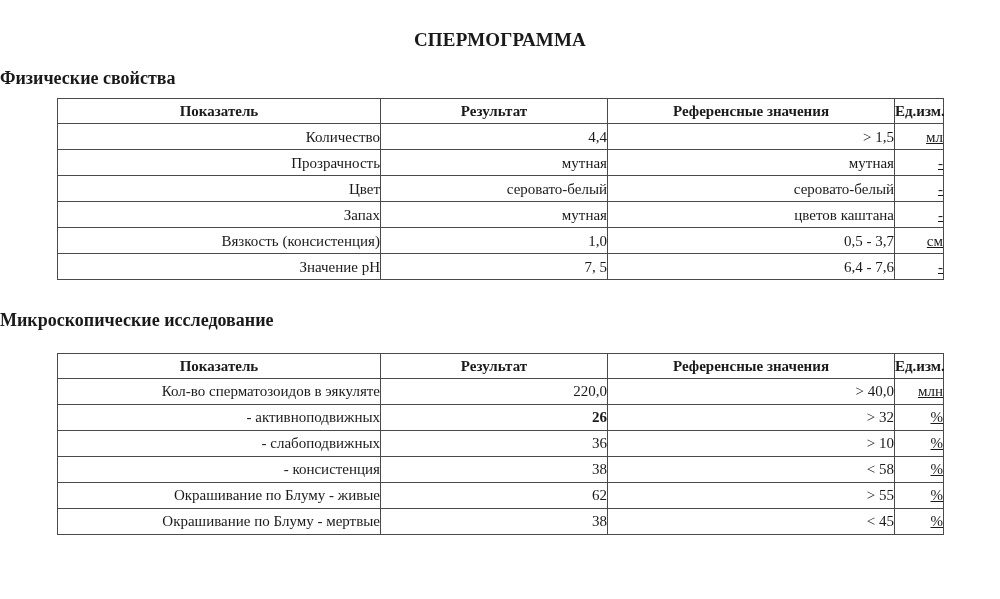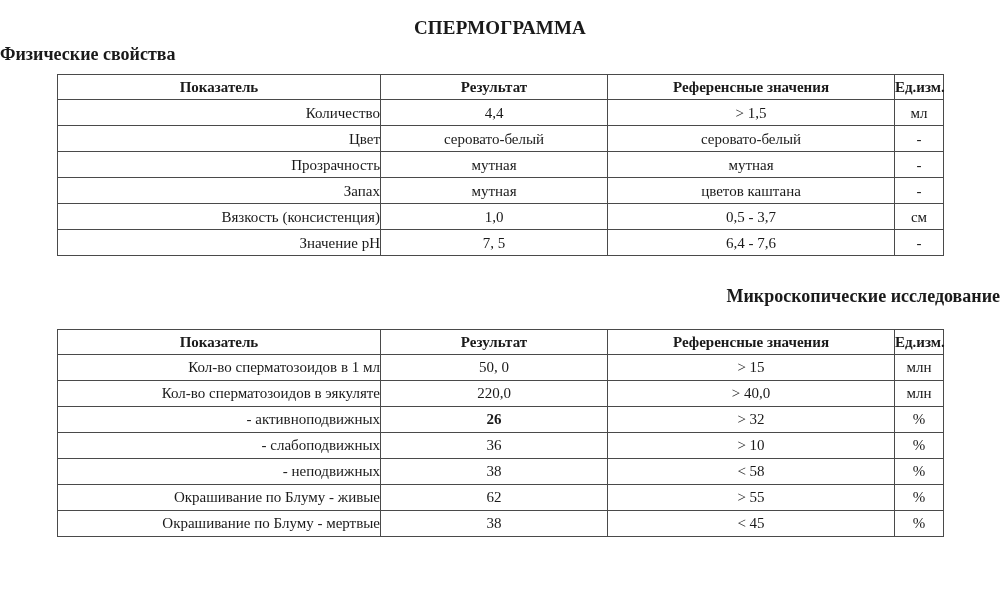--- a/index.html
+++ b/index.html
@@ -20,33 +20,33 @@
     height: 599px;
     box-sizing: border-box;
   }
 
   
   .doc-title {
     text-align: center;
     font-weight: bold;
     font-size: 19px;
     letter-spacing: 0.2px;
-    margin: 0;
+    margin: 12px;
     padding-top: 16px;
     line-height: 1.25;
   }
   .doc-subtitle {
     font-weight: bold;
     font-size: 18px;
     margin: 0;
     padding-top: 3px;
     line-height: 1.25;
   }
   .section-title {
-    text-align: right;
+    text-align: left;
     font-weight: bold;
     font-size: 18px;
     margin: 0;
     line-height: 1.25;
   }
 
   
   .table-wrap {
     width: 886px;
     margin-left: 57px;
@@ -78,24 +78,25 @@
   col.c-param  { width: 323px; }
   col.c-result { width: 227px; }
   col.c-ref    { width: 287px; }
   col.c-unit   { width: 49px; }
 
   td.param {
     text-align: right;
     padding-left: 8px;
   }
   td.result, td.ref, td.unit {
-    text-align: center;
+    text-align: right;
   }
   td.unit {
     font-size: 13px;
+    text-decoration: underline;
   }
   td.result.emph {
     font-weight: bold;
   }
 
   .spacer-1 { height: 21px; }
   .spacer-2 { height: 29px; }
   .spacer-3 { height: 9px; }
 </style>
 </head>
@@ -125,29 +126,29 @@
         </tr>
       </thead>
       <tbody id="table1-body">
           <tr>
             <td class="param">Количество</td>
             <td class="result">4,4</td>
             <td class="ref">&gt; 1,5</td>
             <td class="unit">мл</td>
           </tr>
           <tr>
+            <td class="param">Прозрачность</td>
+            <td class="result">мутная</td>
+            <td class="ref">мутная</td>
+            <td class="unit">-</td>
+          </tr>
+          <tr>
             <td class="param">Цвет</td>
             <td class="result">серовато-белый</td>
             <td class="ref">серовато-белый</td>
-            <td class="unit">-</td>
-          </tr>
-          <tr>
-            <td class="param">Прозрачность</td>
-            <td class="result">мутная</td>
-            <td class="ref">мутная</td>
             <td class="unit">-</td>
           </tr>
           <tr>
             <td class="param">Запах</td>
             <td class="result">мутная</td>
             <td class="ref">цветов каштана</td>
             <td class="unit">-</td>
           </tr>
           <tr>
             <td class="param">Вязкость (консистенция)</td>
@@ -182,45 +183,39 @@
       <thead>
         <tr>
           <th>Показатель</th>
           <th>Результат</th>
           <th>Референсные значения</th>
           <th>Ед.изм.</th>
         </tr>
       </thead>
       <tbody id="table2-body">
           <tr>
-            <td class="param">Кол-во сперматозоидов в 1 мл</td>
-            <td class="result">50, 0</td>
-            <td class="ref">&gt; 15</td>
-            <td class="unit">млн</td>
-          </tr>
-          <tr>
             <td class="param">Кол-во сперматозоидов в эякуляте</td>
             <td class="result">220,0</td>
             <td class="ref">&gt; 40,0</td>
             <td class="unit">млн</td>
           </tr>
           <tr>
             <td class="param">- активноподвижных</td>
             <td class="result emph">26</td>
             <td class="ref">&gt; 32</td>
             <td class="unit">%</td>
           </tr>
           <tr>
             <td class="param">- слабоподвижных</td>
             <td class="result">36</td>
             <td class="ref">&gt; 10</td>
             <td class="unit">%</td>
           </tr>
           <tr>
-            <td class="param">- неподвижных</td>
+            <td class="param">- консистенция</td>
             <td class="result">38</td>
             <td class="ref">&lt; 58</td>
             <td class="unit">%</td>
           </tr>
           <tr>
             <td class="param">Окрашивание по Блуму - живые</td>
             <td class="result">62</td>
             <td class="ref">&gt; 55</td>
             <td class="unit">%</td>
           </tr>

